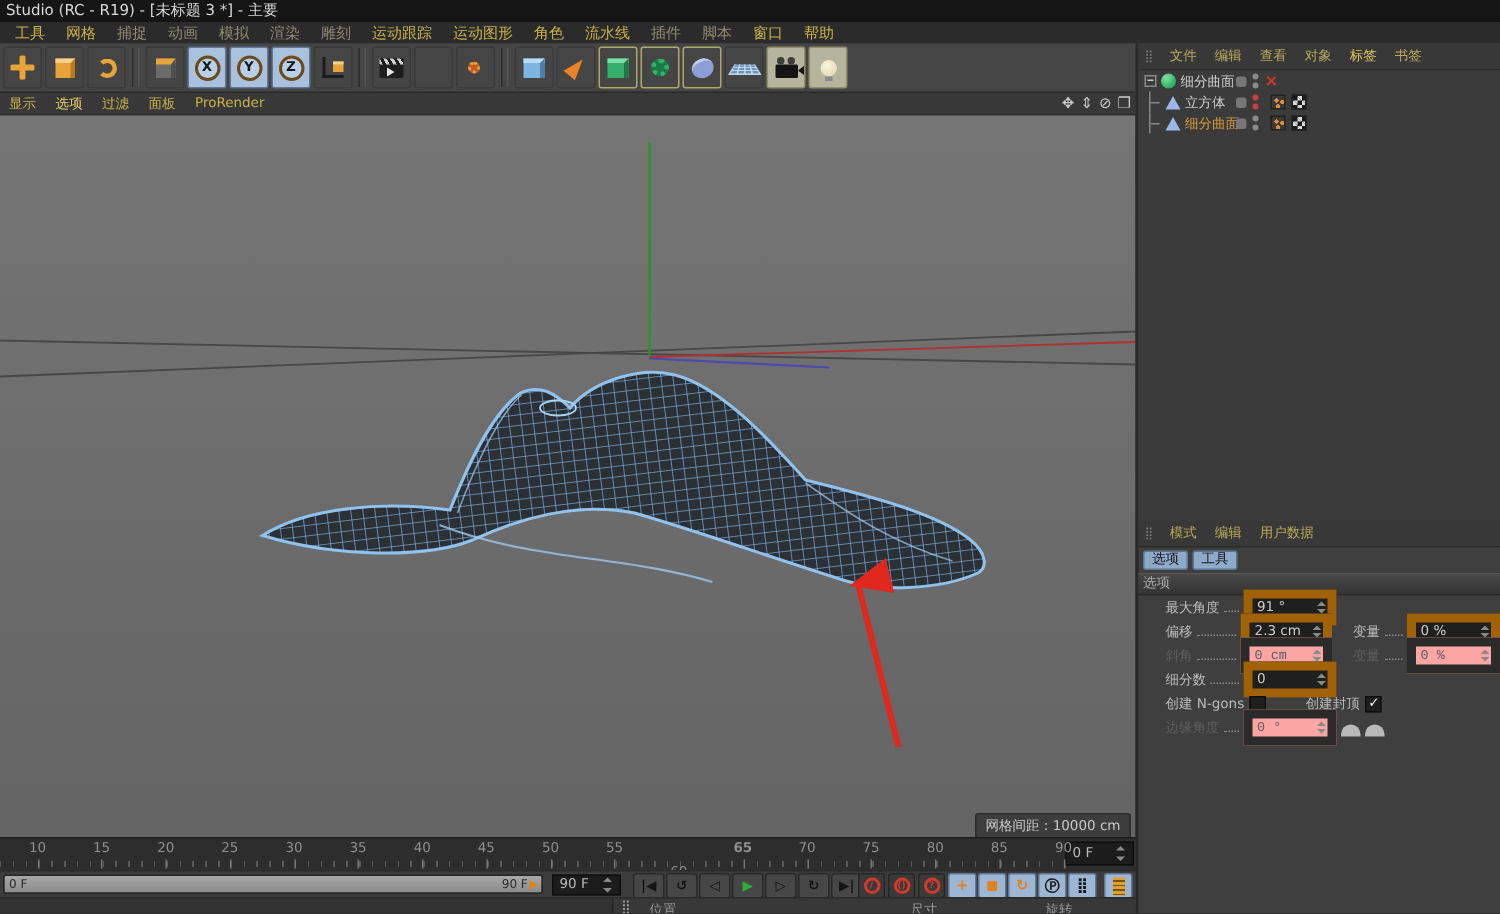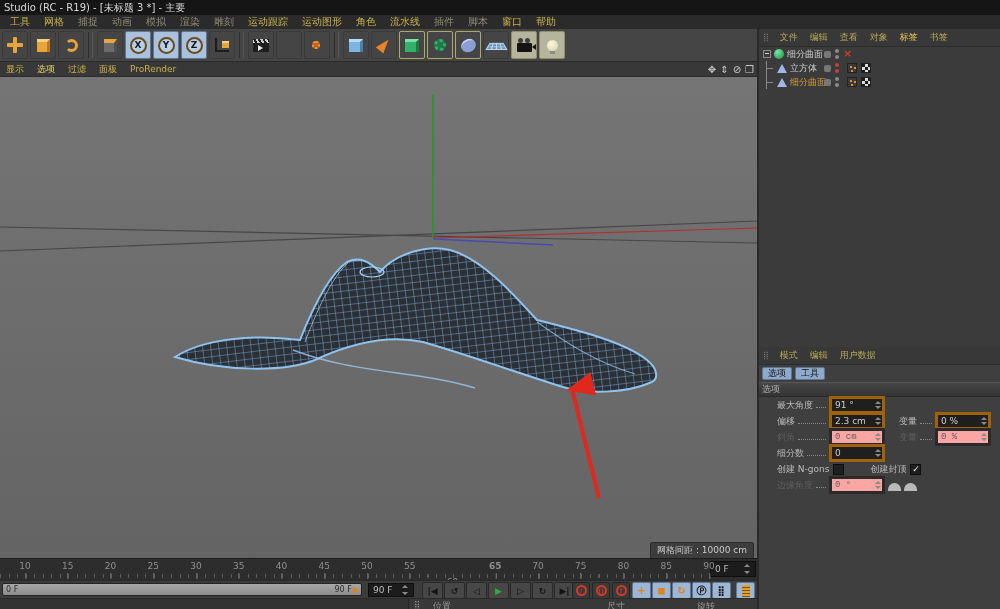--- a/index.html
+++ b/index.html
@@ -108,21 +108,21 @@
   #am{position:relative;}
   #am-tool{display:flex;align-items:center;gap:5px;height:16px;padding-left:4px;color:#ddd;font-size:10px;}
   .ico-extrude{width:13px;height:12px;background:#c87820;border-top:4px solid #e8a33b;border-right:3px solid #8a4e10;box-sizing:border-box;}
   #am-tabs{display:flex;gap:3px;padding:2px 0 2px 3px;}
   .am-tab{background:#8fa9c9;color:#14141e;border:1px solid #5f7795;border-radius:2px;font-size:9px;padding:0 5px;line-height:11px;}
   .am-section{height:13px;background:linear-gradient(#474747,#343434);border-top:1px solid #555;border-bottom:1px solid #2a2a2a;
               color:#aaa;font-size:9px;padding-left:3px;line-height:13px;}
   .am-row{position:relative;height:16px;display:flex;align-items:center;font-size:9px;color:#bbb;padding-left:18px;}
   .am-lbl{display:flex;align-items:baseline;width:52px;}
   .am-lbl .ld{flex:1;border-bottom:1px dotted #8a8a8a;height:1px;margin:0 3px 2px 3px;}
-  .fld{width:44px;height:12px;background:#1f1f1f;border:3px solid #a16207;color:#ccc;display:flex;
+  .fld{width:44px;height:12px;background:#1f1f1f;border:6px solid #a16207;color:#ccc;display:flex;
        align-items:center;padding:0 3px;font-size:9px;position:relative;}
   .fld .stp{position:absolute;right:1px;top:1px;width:7px;height:10px;}
   .fld .stp::before{content:"";position:absolute;left:1px;top:1px;border-left:3px solid transparent;border-right:3px solid transparent;border-bottom:3px solid #8a8a8a;}
   .fld .stp::after{content:"";position:absolute;left:1px;bottom:1px;border-left:3px solid transparent;border-right:3px solid transparent;border-top:3px solid #8a8a8a;}
   .am-row.dis{color:#5e5e5e;}
   .am-row.dis .fld{background:#fca5a5;border-color:#2a2a2a;color:#5e5e5e;font-family:Liberation Mono, monospace;}
   .col2{display:flex;align-items:center;margin-left:14px;}
   .col2 .am-lbl{width:36px;}
   .chk{width:9px;height:9px;background:#1f1f1f;border:1px solid #0e0e0e;color:#eee;font-size:9px;line-height:9px;text-align:center;}
   .dome{width:13px;height:8px;background:#b9b9b9;border-radius:7px 7px 0 0;margin-left:3px;align-self:flex-end;margin-bottom:2px;}

